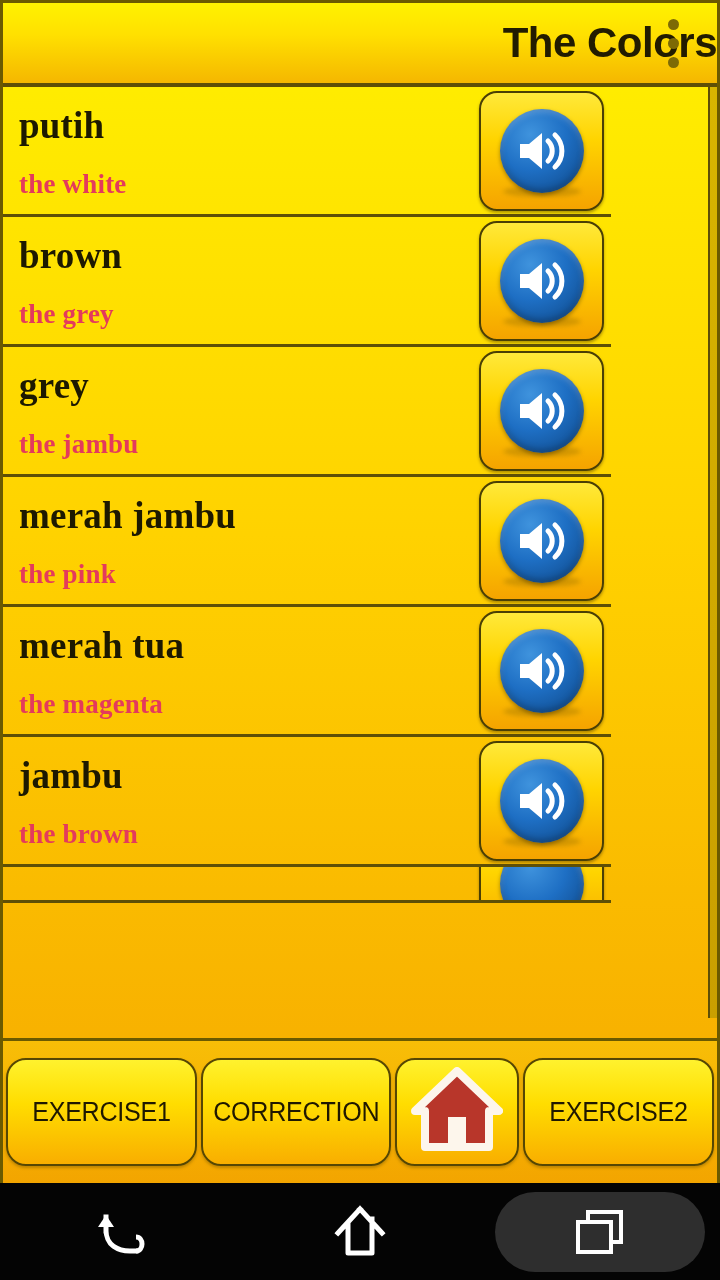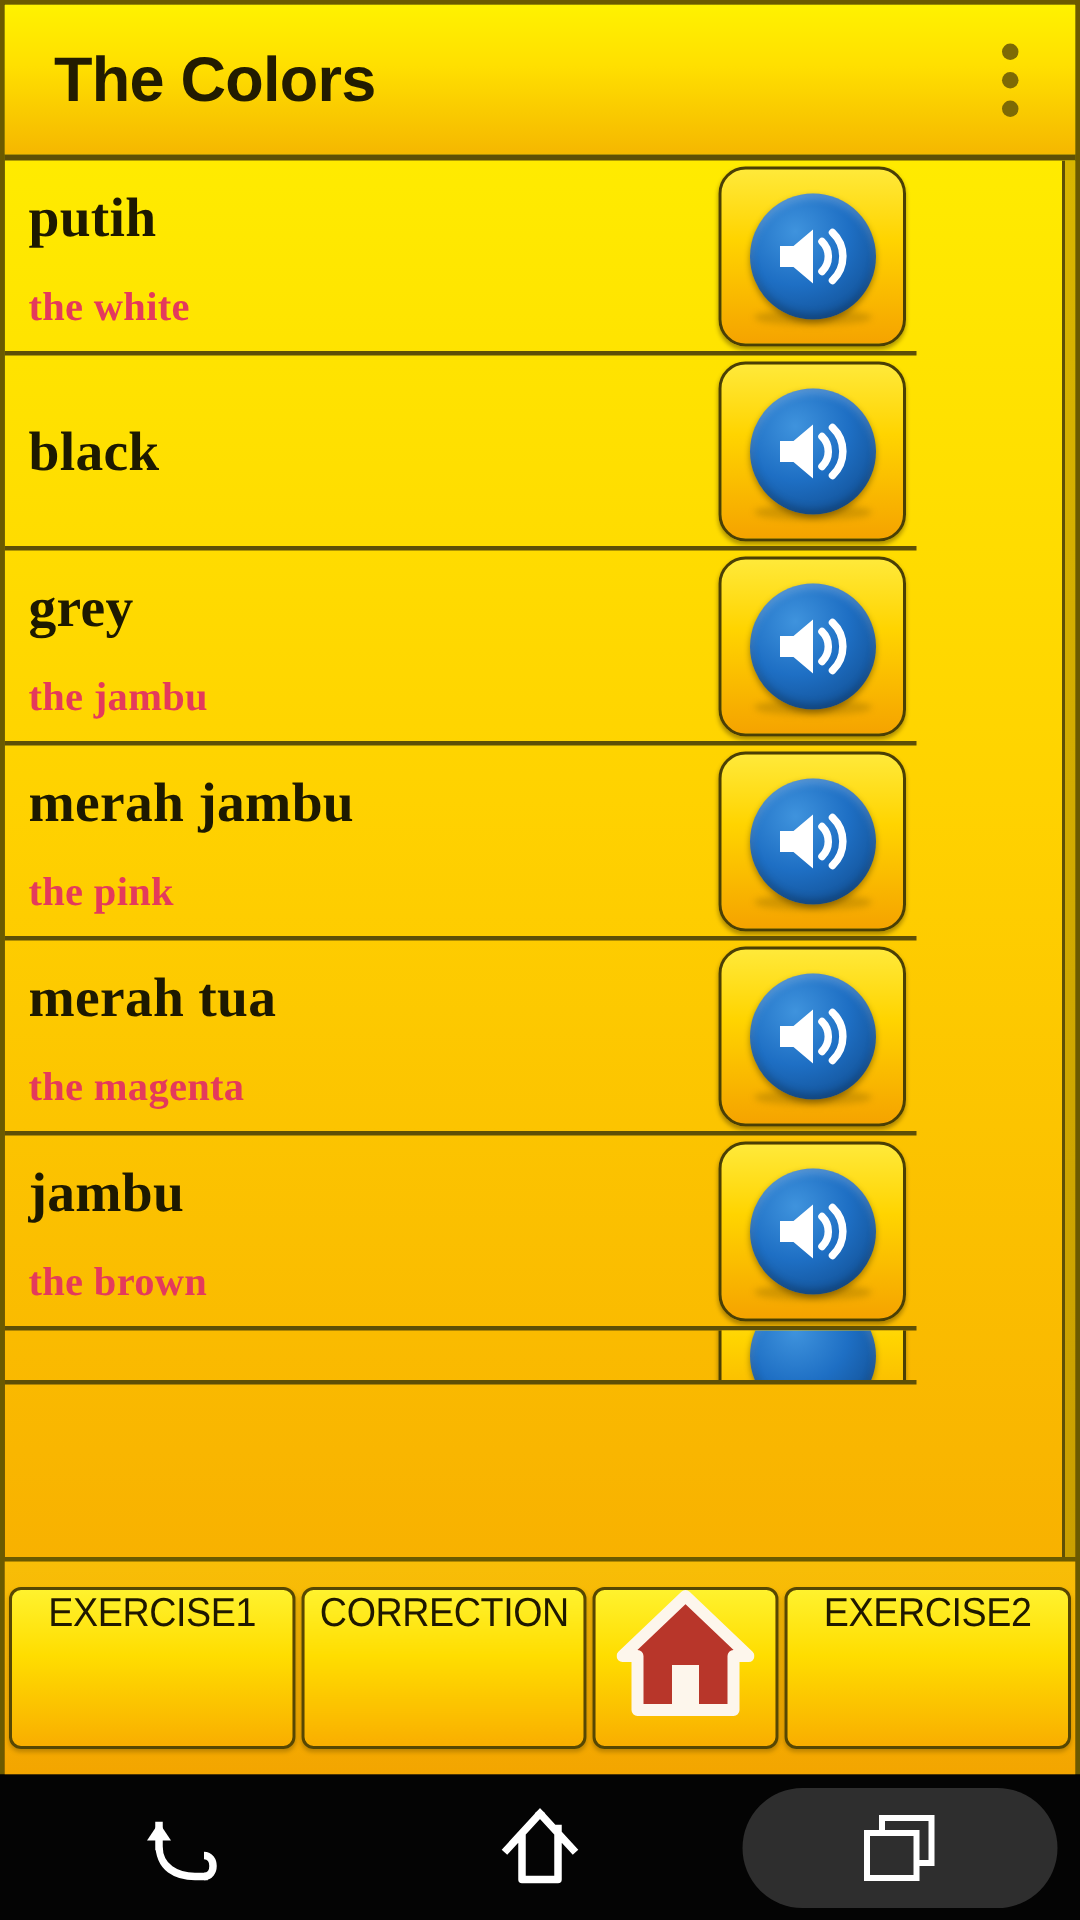--- a/index.html
+++ b/index.html
@@ -23,24 +23,24 @@
     background:linear-gradient(to bottom,#FFF100 0%,#FFD200 45%,#F6A800 100%);
     border-top:3px solid #6b5a00;
     border-left:3px solid #6b5a00;
     border-right:3px solid #6b5a00;
     overflow:hidden;
   }
 
   
   #header {
     position:relative;
-    height:104px;
+    height:84px;
     background:linear-gradient(to bottom,#FFF200 0%,#FFE000 40%,#F5B700 100%);
     border-bottom:4px solid #5e4f06;
-    display:flex; align-items:center;
+    display:flex; align-items:center;justify-content:flex-end;
   }
   #header-title {
     margin-left:33px;
     font-family:"Liberation Sans", sans-serif;
     font-size:42px;
     font-weight:bold;
     color:#221c00;
     letter-spacing:-0.5px;
     line-height:1;
   }
@@ -158,24 +158,24 @@
     height:145px;
     background:linear-gradient(to bottom,#F8BE07 0%,#F3A500 100%);
     display:flex;
     align-items:center;
     padding:0 3px;
     gap:4px;
     border-top:3px solid #6b5a00;
   }
   .bar-btn {
     height:108px;
-    border-radius:8px;
+    border-radius:20px;
     border:2px solid #564703;
     background:linear-gradient(to bottom,#FFF22E 0%,#FFDD00 42%,#F9AE00 100%);
-    display:flex; align-items:flex-start; justify-content:center;
+    display:flex; align-items:center; justify-content:center;
     cursor:pointer;
     box-shadow:0 2px 3px rgba(90,65,0,0.35);
     overflow:hidden;
   }
   .bar-btn.wide { flex:1 1 0; }
   .bar-btn.home { width:124px; flex:none; }
   .bar-label {
     font-family:"Liberation Sans", sans-serif;
     font-size:27px;
     font-weight:normal;
@@ -235,21 +235,22 @@
                 <path d="M4 15 h9 L26 4 v36 L13 29 H4 z" fill="#ffffff"></path>
                 <path d="M32 12 a14 14 0 0 1 0 20" stroke="#ffffff" stroke-width="5" fill="none" stroke-linecap="round"></path>
                 <path d="M39 6 a22 22 0 0 1 0 32" stroke="#ffffff" stroke-width="5" fill="none" stroke-linecap="round"></path>
               </svg>
             </div>
           </div>
         </div>
 
         <div class="row">
           <div class="row-text">
-            <div class="word">black</div>
+            <div class="word">brown</div>
+            <div class="translation">the grey</div>
           </div>
           <div class="speak-btn">
             <div class="speak-circle">
               <svg width="52" height="44" viewBox="0 0 52 44" aria-hidden="true">
                 <path d="M4 15 h9 L26 4 v36 L13 29 H4 z" fill="#ffffff"></path>
                 <path d="M32 12 a14 14 0 0 1 0 20" stroke="#ffffff" stroke-width="5" fill="none" stroke-linecap="round"></path>
                 <path d="M39 6 a22 22 0 0 1 0 32" stroke="#ffffff" stroke-width="5" fill="none" stroke-linecap="round"></path>
               </svg>
             </div>
           </div>

